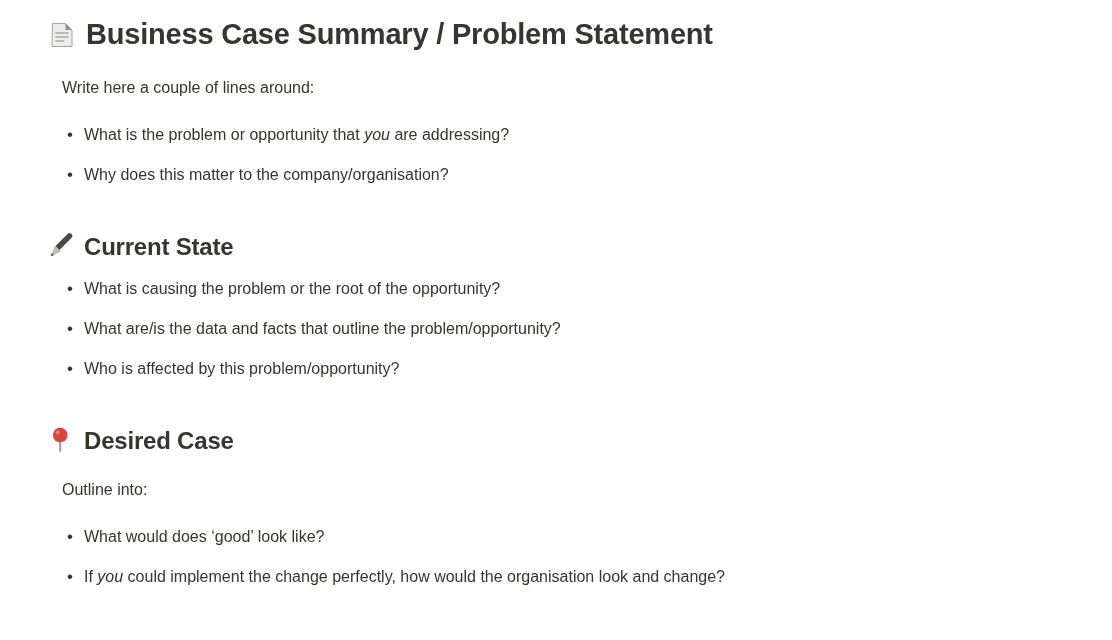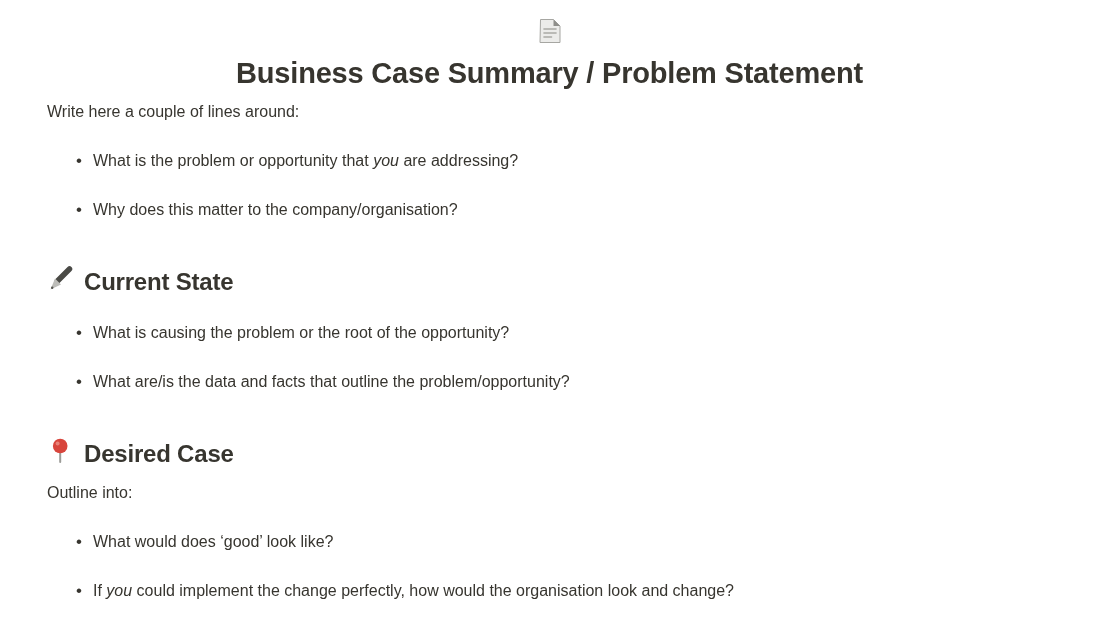--- a/index.html
+++ b/index.html
@@ -18,53 +18,52 @@
   .heading1 {
     display: flex;
     align-items: center;
     gap: 9px;
     margin: 0;
     padding: 3px 0;
     font-size: 29px;
     line-height: 1.3;
     font-weight: 700;
     letter-spacing: -0.2px;
-    flex-direction: column;
   }
   .heading2 {
     display: flex;
-    align-items: flex-start;
+    align-items: center;
     gap: 10px;
     margin: 37px 0 5px 0;
     padding: 3px 0;
     font-size: 24px;
     line-height: 1.3;
     font-weight: 700;
     letter-spacing: -0.2px;
   }
   .icon {
     display: inline-flex;
     align-items: center;
     justify-content: center;
     flex: 0 0 auto;
   }
   .para {
-    margin: 0;
+    margin: 15px;
     padding: 4px 0;
     font-size: 16px;
     line-height: 24px;
   }
   ul.bullets {
     margin: 0;
     padding: 0;
     list-style: none;
   }
   li.bullet {
     position: relative;
-    margin: 17px;
+    margin: 8px;
     padding: 4px 0 4px 29px;
     font-size: 16px;
     line-height: 24px;
   }
   li.bullet::before {
     content: "\2022";
     position: absolute;
     left: 12px;
     top: 4px;
     font-size: 17px;
@@ -107,20 +106,21 @@
           <line x1="22.5" y1="3" x2="10.5" y2="15" stroke="#4a4a46" stroke-width="5.5" stroke-linecap="round"></line>
           <polygon points="8,12.5 14,18.5 3.5,23.5" fill="#bdbdb9"></polygon>
           <circle cx="5.2" cy="21.8" r="1.2" fill="#55554f"></circle>
         </svg>
       </span>
       <span>Current State</span>
     </h2>
     <ul class="bullets">
       <li class="bullet"><span>What is causing the problem or the root of the opportunity?</span><em></em><span></span></li>
       <li class="bullet"><span>What are/is the data and facts that outline the problem/opportunity?</span><em></em><span></span></li>
+      <li class="bullet"><span>Who is affected by this problem/opportunity?</span><em></em><span></span></li>
     </ul>
   </section>
 
   <section>
     <h2 class="heading2">
       <span class="icon">
         <svg width="27" height="27" viewBox="0 0 27 27" aria-hidden="true">
           <rect x="12.2" y="13" width="2" height="12" rx="1" fill="#9c9c98"></rect>
           <circle cx="13.2" cy="8" r="7.3" fill="#d8453c"></circle>
           <circle cx="10.6" cy="5.6" r="2" fill="#ea8d82" opacity="0.85"></circle>

